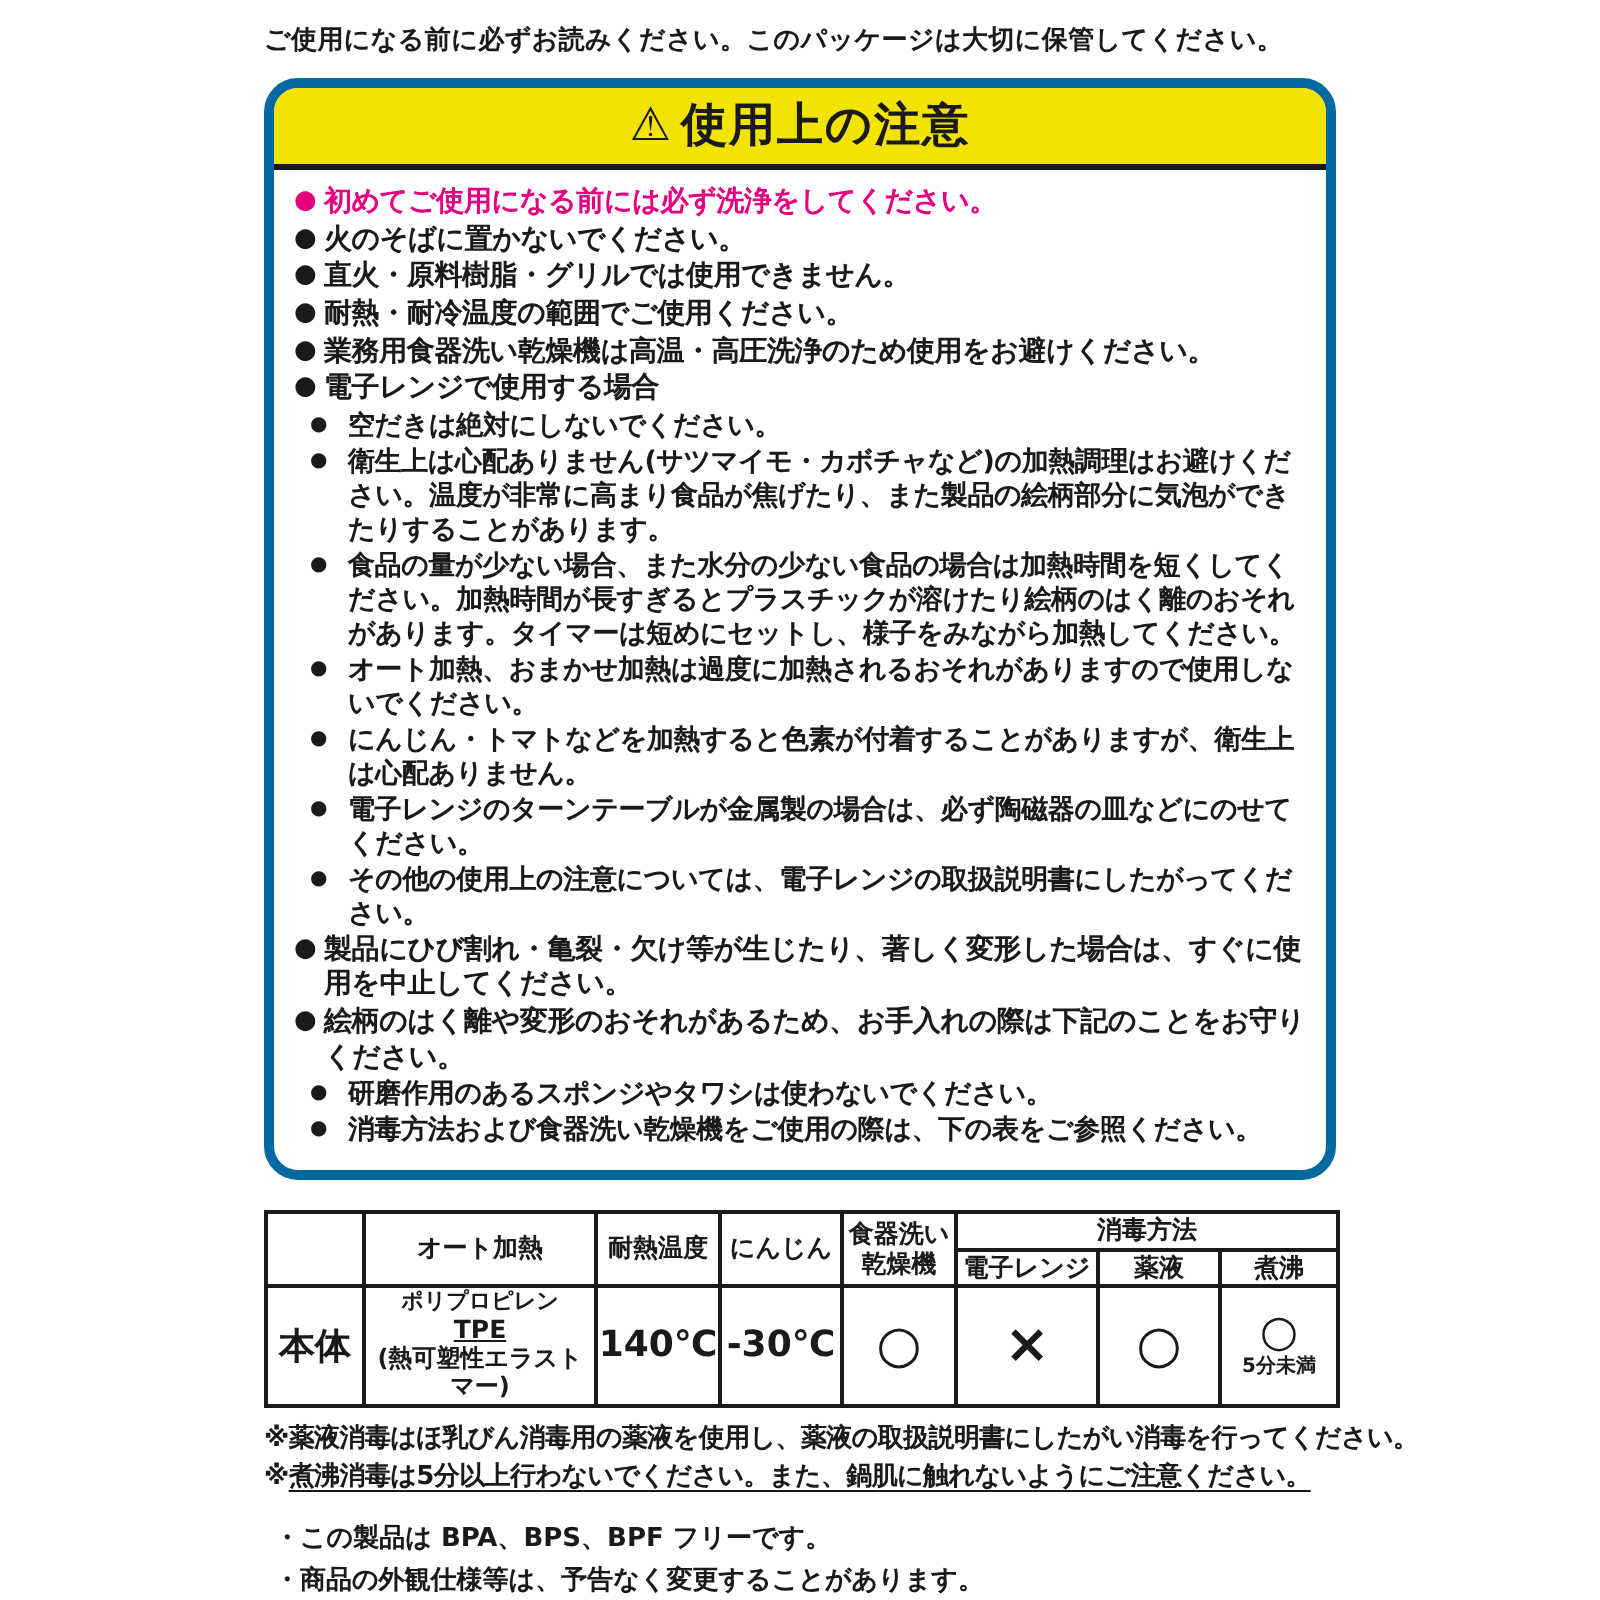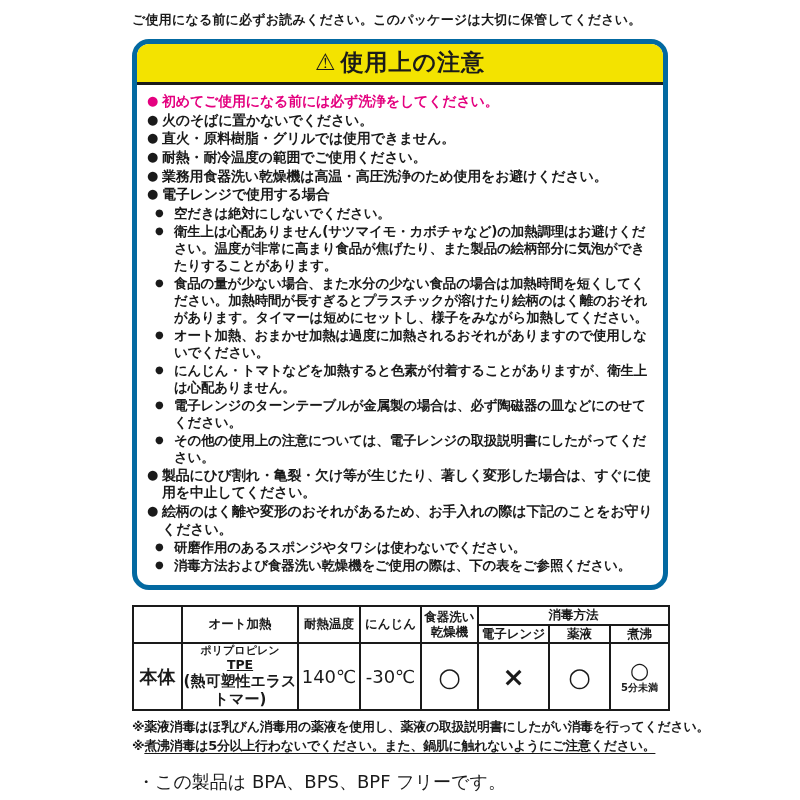--- a/index.html
+++ b/index.html
@@ -65,40 +65,40 @@
     border: 2px solid #1a1a1a;
     text-align: center;
     vertical-align: middle;
     padding: 1px 0;
   }
   table.spec th { font-size: 12.5px; font-weight: 700; line-height: 1.15; }
   .pre { white-space: pre-line; border-radius: 13px; }
   .row-head { font-size: 18px; font-weight: 700; }
   .mat-l1 { display: block; font-size: 11px; font-weight: 700; line-height: 1.15; }
   .mat-l2 { display: block; font-size: 12.5px; font-weight: 700; line-height: 1.15; text-decoration: underline; }
-  .mat-l3 { display: block; font-size: 15px; font-weight: 700; line-height: 1.2; }
-  .temp { font-size: 18px; font-weight: 400; border-radius: 25px; }
+  .mat-l3 { display: block; font-size: 12px; font-weight: 700; line-height: 1.2; }
+  .temp { font-size: 18px; font-weight: 700; border-radius: 25px; }
   .sym { font-size: 26px; font-weight: 600; line-height: 1; }
   .sym.x { font-size: 27px; }
   .sym.small-circle { font-size: 22px; display: block; line-height: 1; }
   .sym-note { font-size: 10px; font-weight: 700; display: block; line-height: 1.1; }
 
   
   .footnotes { margin-top: 7px; }
   .fnote {
     font-size: 13px;
     font-weight: 600;
     line-height: 1.45;
     letter-spacing: -0.3px;
     white-space: nowrap;
   }
   .fnote .u { text-decoration: underline; text-underline-offset: 3px; }
 
   .misc { margin-top: 12px; margin-left: 5px; }
-  .misc-line { font-size: 18px; font-weight: 400; line-height: 1.55; }
+  .misc-line { font-size: 13px; font-weight: 700; line-height: 1.55; }
   .materials-line { font-size: 13.5px; font-weight: 400; margin-top: 6px; margin-left: 7px; }
 </style>
 </head>
 <body>
 
 <div class="sheet">
 
   <div class="top-notice">ご使用になる前に必ずお読みください。このパッケージは大切に保管してください。</div>
 
   <div class="caution-box">

